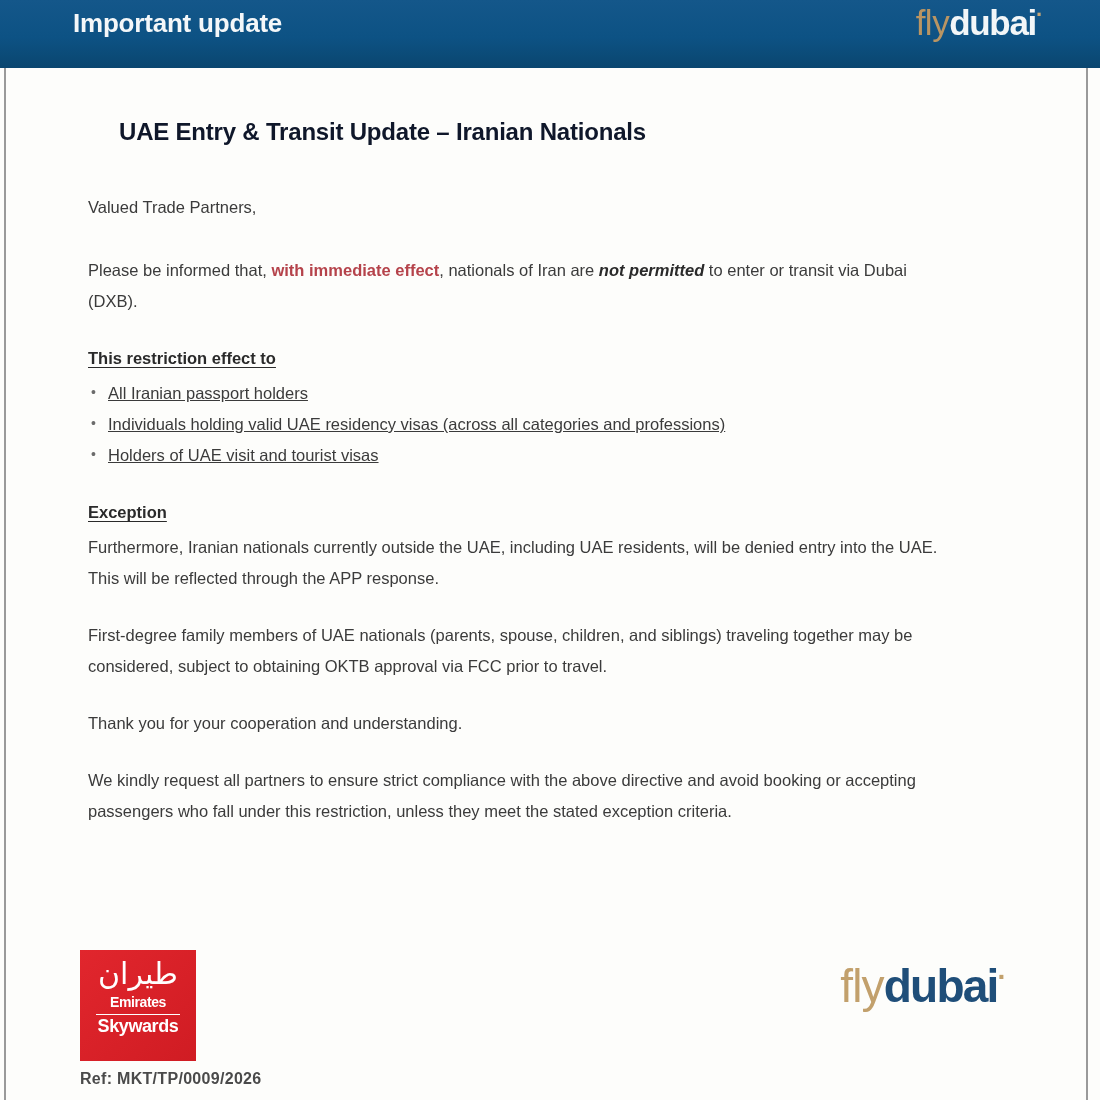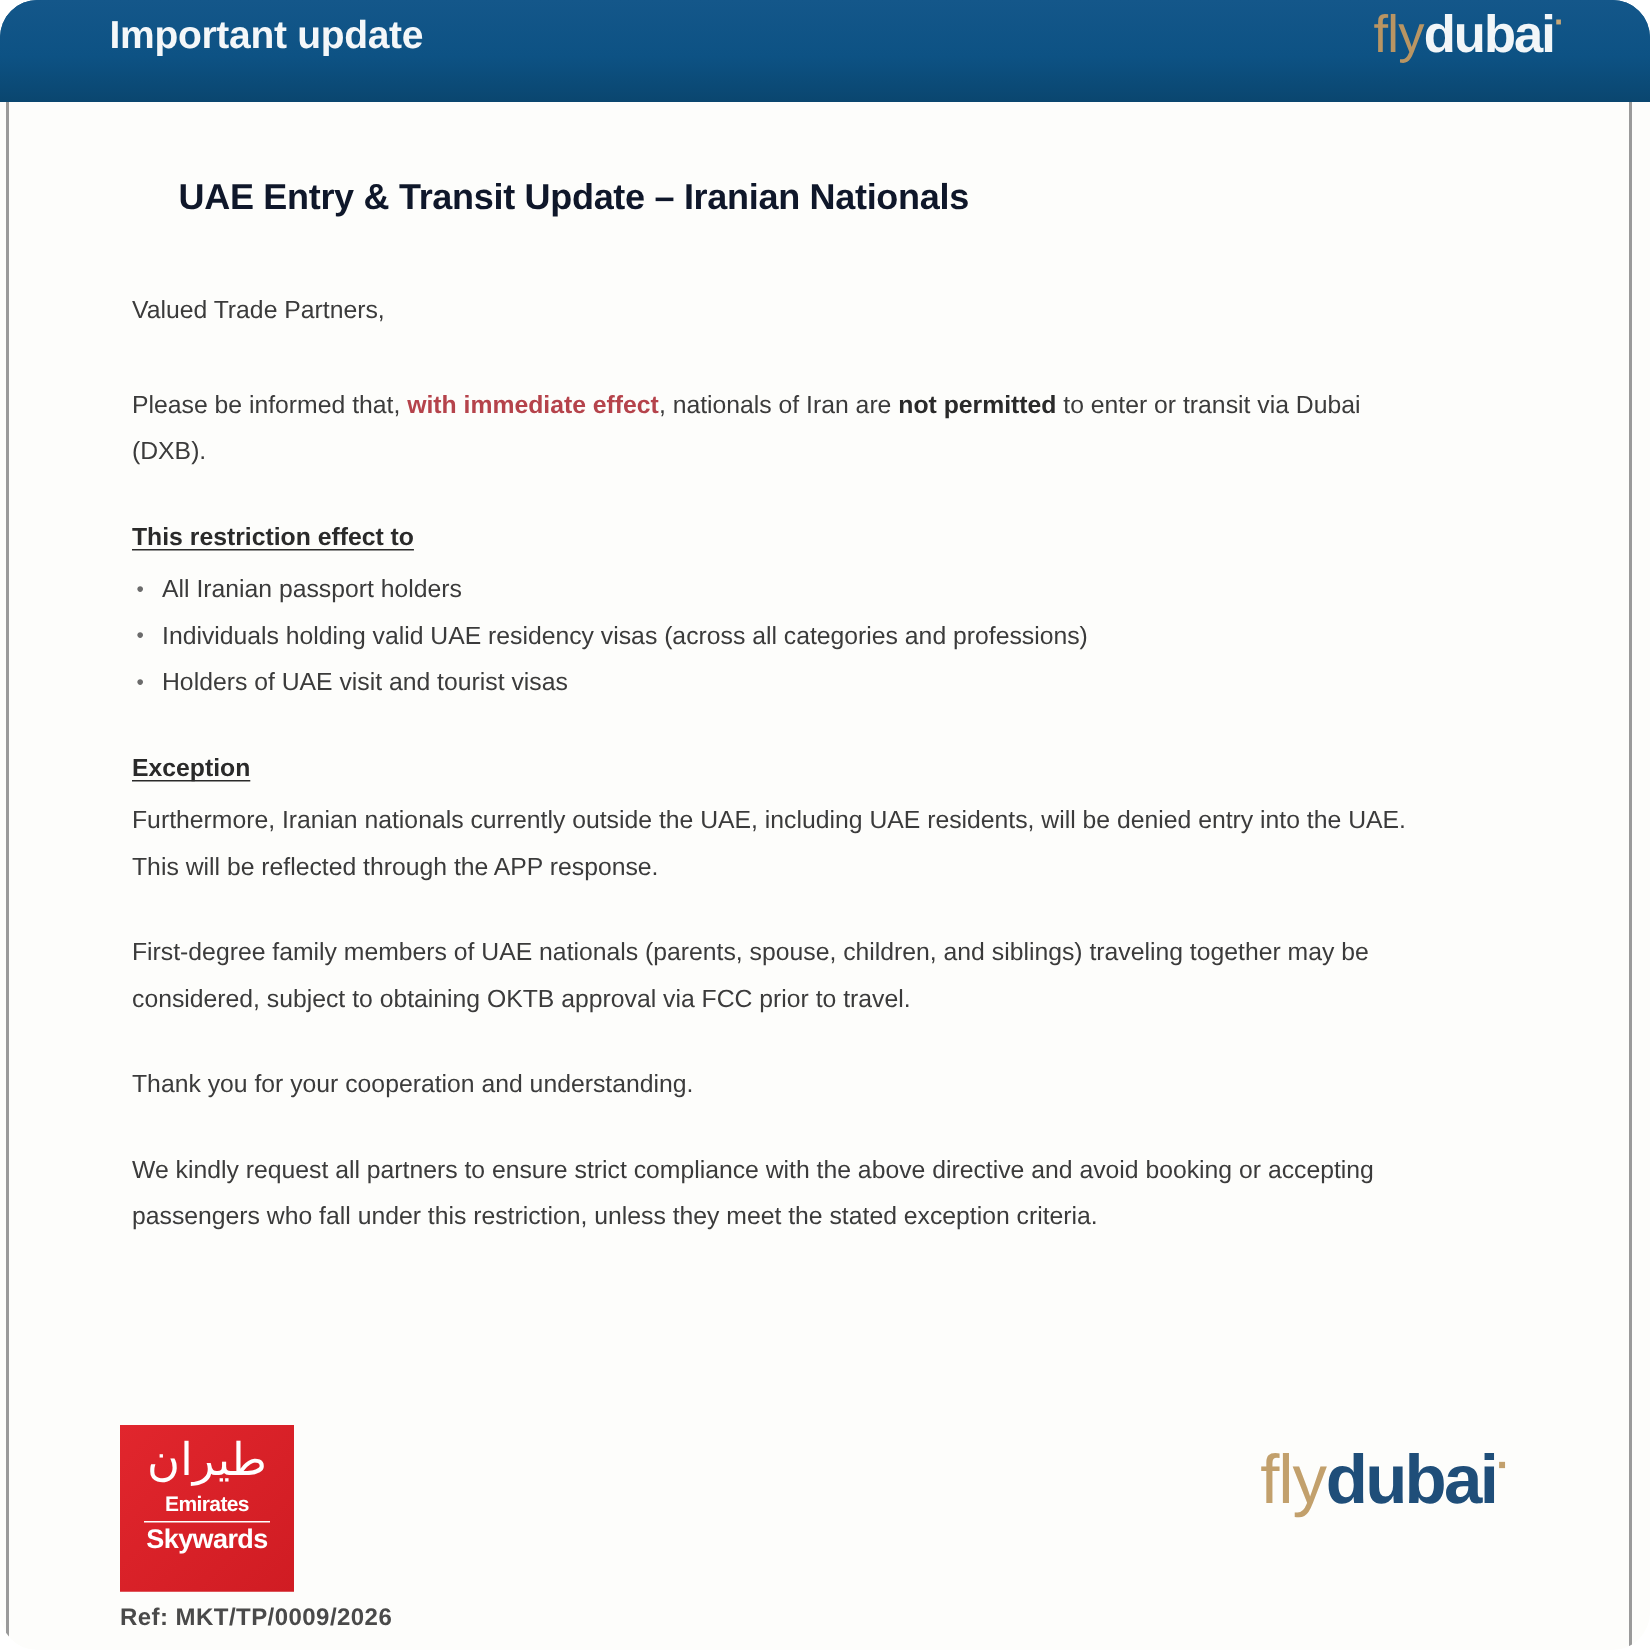--- a/index.html
+++ b/index.html
@@ -10,21 +10,20 @@
   body {
     font-family: "Liberation Sans", sans-serif;
   }
   .page {
     position: relative;
     width: 1100px;
     height: 1100px;
     background: #fdfdfb;
     overflow: hidden;
     box-sizing: border-box;
-    border-radius: 25px;
   }
   
   .edge-rule {
     position: absolute;
     top: 0;
     bottom: 0;
     width: 2px;
     background: #9a9a9a;
   }
   .edge-rule.left  { left: 4px; }
@@ -91,31 +90,33 @@
   .para.tight { margin-bottom: 4px; }
   .salutation { margin-bottom: 32px; }
 
   .hl-red {
     color: #b5434b;
     font-weight: bold;
   }
   .strong-dark {
     color: #2a2a2a;
     font-weight: bold;
+    font-style: italic;
   }
   .sec-head {
     font-weight: bold;
     color: #2a2a2a;
     text-decoration: underline;
     text-underline-offset: 3px;
   }
   .bullets {
     list-style: none;
     margin: 0 0 26px 0;
     padding: 0;
+    text-decoration: underline;
   }
   .bullets li {
     position: relative;
     padding-left: 20px;
     line-height: 31px;
   }
   .bullets li::before {
     content: "\2022";
     position: absolute;
     left: 3px;

